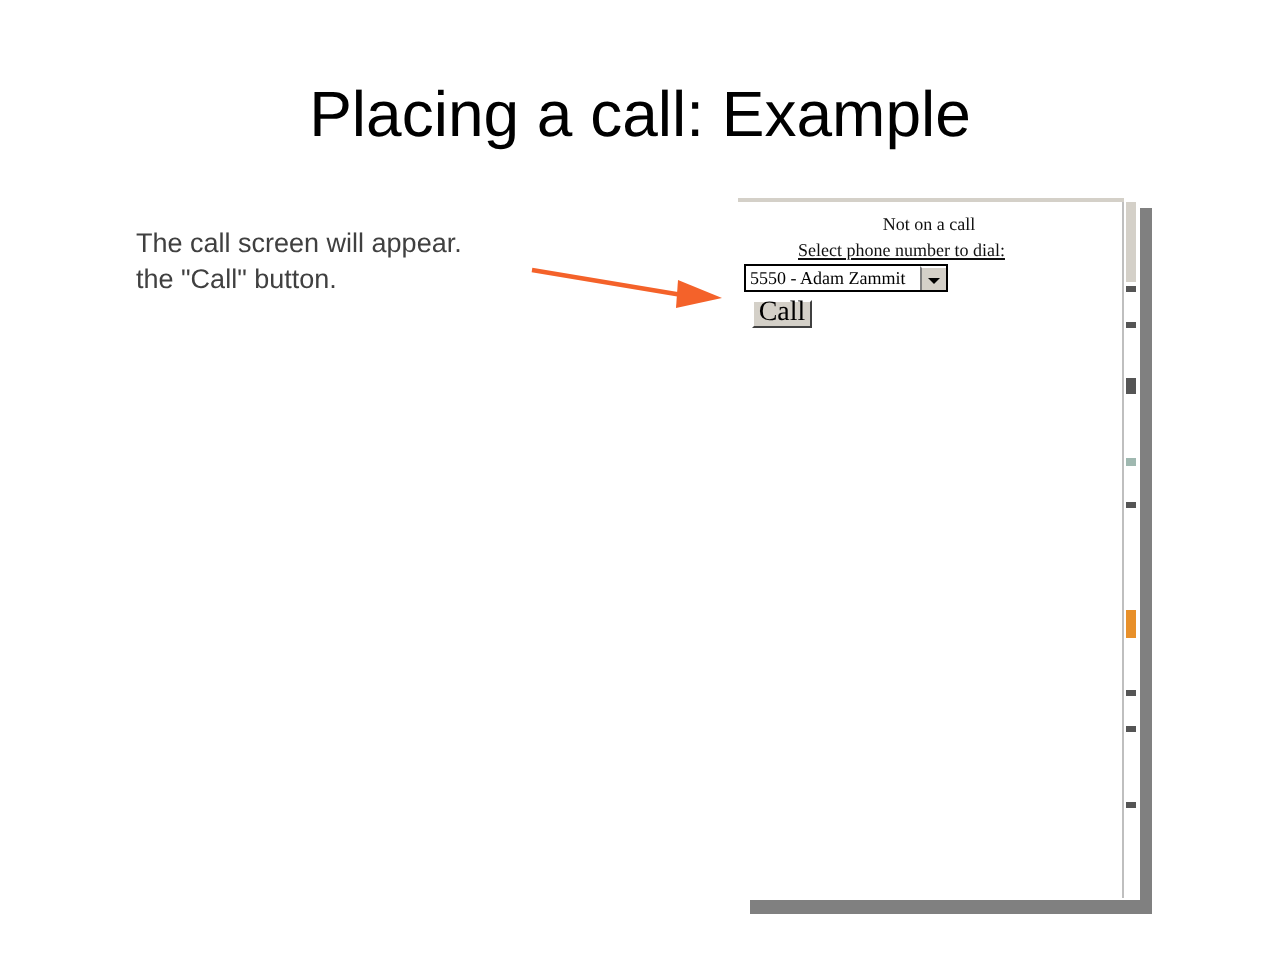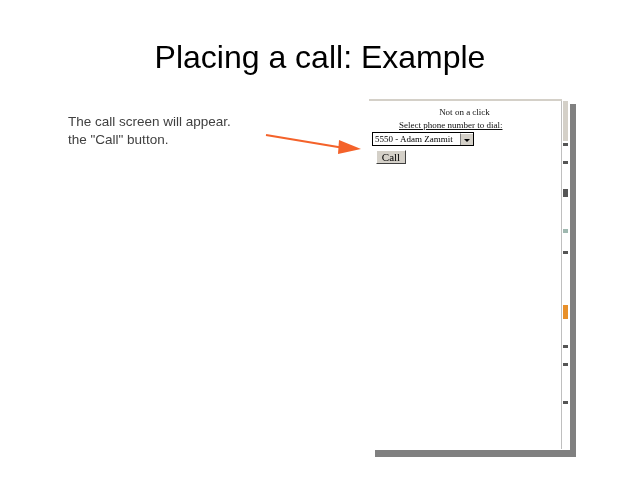--- a/index.html
+++ b/index.html
@@ -232,21 +232,21 @@
     width: 30px;
     height: 14px;
     background: #d4d0c8;
     border-top: 1px solid #ffffff;
     border-left: 1px solid #ffffff;
     border-right: 1px solid #404040;
     border-bottom: 1px solid #404040;
     box-sizing: border-box;
     text-align: center;
     font-family: "Liberation Serif", serif;
-    font-size: 11px;
+    font-size: 14px;
     color: #000000;
     line-height: 12px;
     cursor: default;
   }
 </style>
 </head>
 <body>
 
 <div id="slide">
 
@@ -268,21 +268,21 @@
 
     <div id="panel-shadow-right"></div>
     <div id="panel-shadow-bottom"></div>
 
     <div id="panel-window">
 
       <div id="panel-topline"></div>
 
       <div id="panel-content">
 
-        <div id="call-status">Not on a click</div>
+        <div id="call-status">Not on a call</div>
 
         <div id="dial-label">Select phone number to dial:</div>
 
         <div id="phone-select">
           <div id="phone-select-value">5550 - Adam Zammit</div>
           <div id="phone-select-button">
             <div id="phone-select-arrow"></div>
           </div>
         </div>
 

